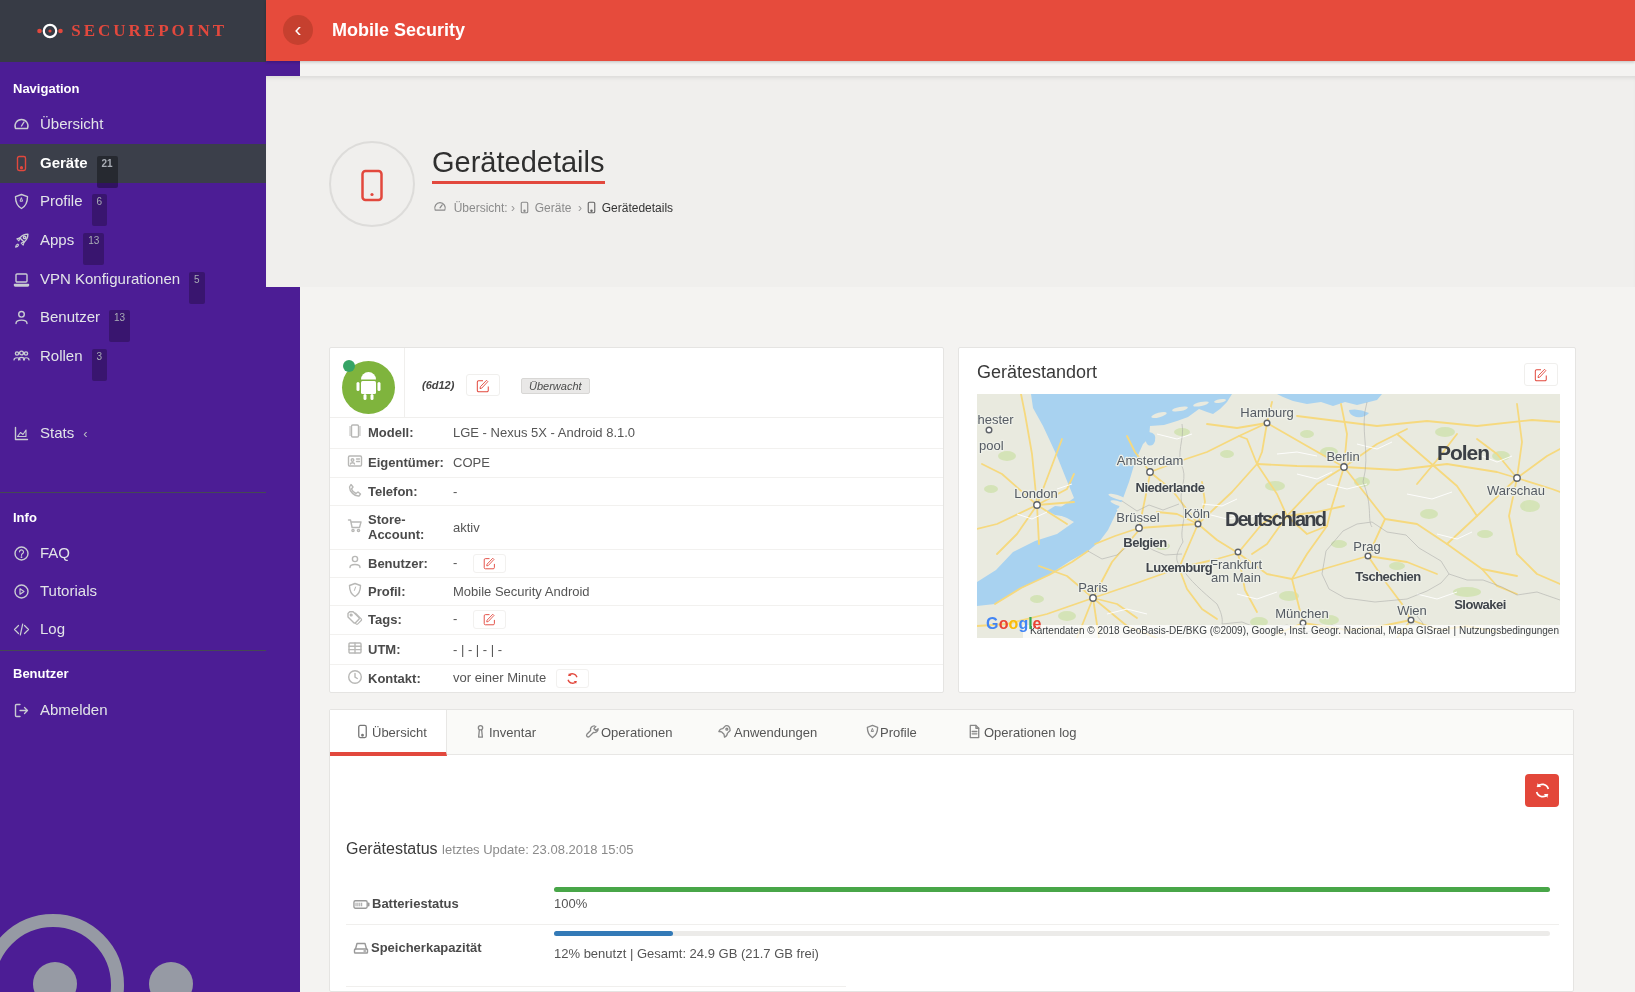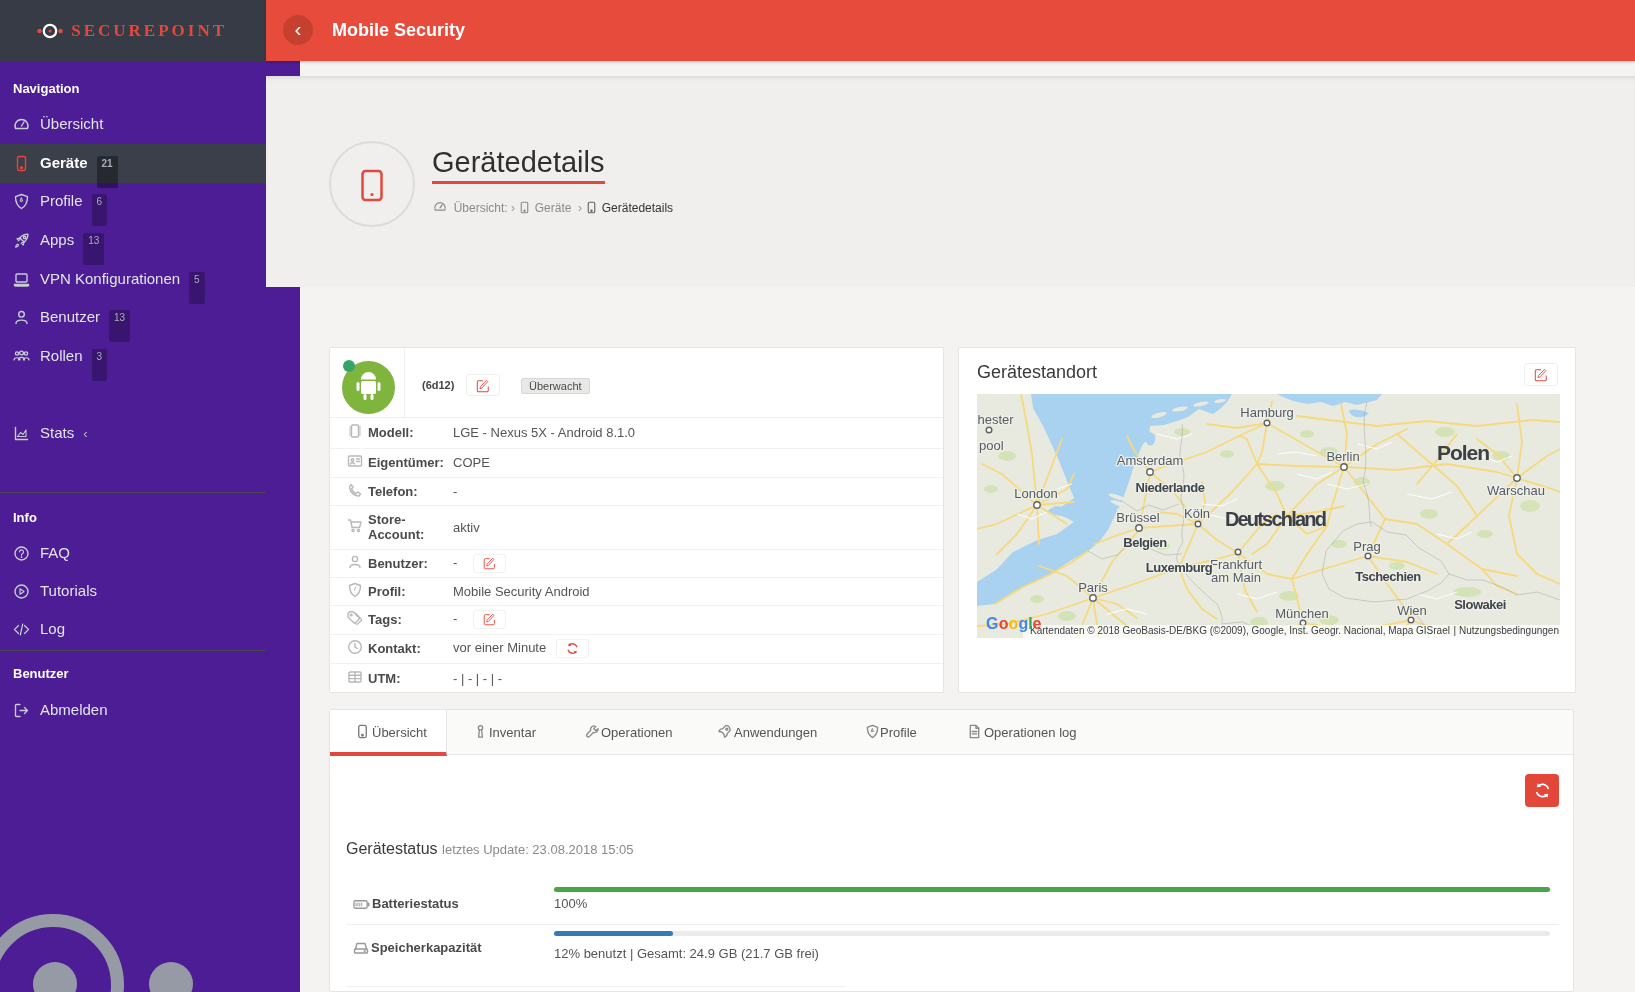--- a/index.html
+++ b/index.html
@@ -42,21 +42,21 @@
   #crumbs .dark { color:#333; }
   #crumbs svg { vertical-align:-2px; }
 
   
   .card { position:absolute; background:#fff; border:1px solid #e5e4e2; border-radius:2px; }
   #devcard { left:329px; top:347px; width:615px; height:346px; }
   #mapcard { left:958px; top:347px; width:618px; height:346px; }
   #tabcard { left:329px; top:709px; width:1245px; height:283px; }
 
   
-  #devtop { position:absolute; left:0; top:0; width:100%; height:70px; border-bottom:1px solid #f0efed; }
+  #devtop { position:absolute; left:0; top:0; width:100%; height:70px; border-bottom:1px solid #f0efed;font-style:italic; }
   #devtopsep { position:absolute; left:74px; top:0; width:1px; height:70px; background:#f0efed; }
   #avgreen { position:absolute; left:12px; top:13px; width:53px; height:53px; border-radius:50%; background:#7fb43d; }
   #statusdot { position:absolute; left:13px; top:12px; width:12px; height:12px; border-radius:50%; background:#35a465; }
   #devid { position:absolute; left:92px; top:31px; font-size:11px; font-weight:bold; color:#444; }
   .editbtn { position:absolute; border:1px solid #f0efed; border-radius:3px; background:#fff; text-align:center; }
   #editbtn1 { left:136px; top:26px; width:34px; height:22px; }
   .gbadge { position:absolute; background:#e9e8e7; border:1px solid #d8d7d5; border-radius:2px; color:#4a4a4a; font-size:11px; line-height:14px; padding:0 7px; }
   #monbadge { left:191px; top:30px; }
 
   table#devtable { position:absolute; left:0; top:70px; width:613px; table-layout:fixed; border-collapse:collapse; font-size:13px; color:#555; }
@@ -346,44 +346,44 @@
               <path d="M1 3.5 v3.4 l5.8 5.8 a1.2 1.2 0 0 0 1.7 0 l3.4-3.4 a1.2 1.2 0 0 0 0-1.7 L6.1 1.8 H2.7 z"></path>
               <circle cx="4.2" cy="5" r="0.9"></circle>
               <path d="M8.5 13.3 l0.6 0.6 a1.2 1.2 0 0 0 1.7 0 l3.4-3.4 a1.2 1.2 0 0 0 0-1.7 L8.5 3.1" stroke-width="1.2"></path>
             </svg></td>
           <td class="tlabel">Tags:</td>
           <td class="tval">- <span class="inlineedit"><svg width="13" height="13" viewBox="0 0 16 16" style="margin-top:2px">
                 <path d="M14 8.5 V13 a1.5 1.5 0 0 1-1.5 1.5 H3 A1.5 1.5 0 0 1 1.5 13 V3.5 A1.5 1.5 0 0 1 3 2 H8" fill="none" stroke="#e2483d" stroke-width="1.15"></path>
                 <path d="M6.5 10.5 L13.5 3 L12 1.5 L5 8.8 L4.6 11 Z" fill="none" stroke="#e2483d" stroke-width="1.05"></path>
               </svg></span></td>
         </tr>
+    <tr style="height:30px">
+          <td class="ticon"><svg class="ic" width="16" height="16" viewBox="0 0 16 16">
+              <rect x="2" y="3" width="12" height="10" rx="1"></rect>
+              <line x1="2" y1="6.3" x2="14" y2="6.3"></line>
+              <line x1="2" y1="9.6" x2="14" y2="9.6"></line>
+              <line x1="8" y1="3" x2="8" y2="13"></line>
+            </svg></td>
+          <td class="tlabel">UTM:</td>
+          <td class="tval">- | - | - | -</td>
+        </tr>
     <tr style="height:29px">
           <td class="ticon"><svg class="ic" width="16" height="16" viewBox="0 0 16 16">
               <circle cx="8" cy="8" r="6.3"></circle>
               <path d="M8 4.5 V8.2 L10.3 9.5"></path>
             </svg></td>
           <td class="tlabel">Kontakt:</td>
           <td class="tval">vor einer Minute <span class="inlineedit" style="margin-left:6px"><svg width="13" height="13" viewBox="0 0 16 16" style="margin-top:2px">
                 <g fill="none" stroke="#e2483d" stroke-width="1.6">
                   <path d="M13.5 6.5 A6 6 0 0 0 3 4.5"></path>
                   <path d="M2.5 9.5 A6 6 0 0 0 13 11.5"></path>
                 </g>
                 <path d="M3.4 1.6 v3.2 h3.2 z" fill="#e2483d"></path>
                 <path d="M12.6 14.4 v-3.2 h-3.2 z" fill="#e2483d"></path>
               </svg></span></td>
-        </tr>
-    <tr style="height:30px">
-          <td class="ticon"><svg class="ic" width="16" height="16" viewBox="0 0 16 16">
-              <rect x="2" y="3" width="12" height="10" rx="1"></rect>
-              <line x1="2" y1="6.3" x2="14" y2="6.3"></line>
-              <line x1="2" y1="9.6" x2="14" y2="9.6"></line>
-              <line x1="8" y1="3" x2="8" y2="13"></line>
-            </svg></td>
-          <td class="tlabel">UTM:</td>
-          <td class="tval">- | - | - | -</td>
         </tr>
   </tbody>
     </table>
 </div>
 
 <div class="card" id="mapcard">
   <div id="maptitle">Gerätestandort</div>
   <div id="mapedit"><svg width="14" height="14" viewBox="0 0 16 16" style="margin-top:4px">
         <path d="M14 8.5 V13 a1.5 1.5 0 0 1-1.5 1.5 H3 A1.5 1.5 0 0 1 1.5 13 V3.5 A1.5 1.5 0 0 1 3 2 H8" fill="none" stroke="#e2483d" stroke-width="1.15"></path>
         <path d="M6.5 10.5 L13.5 3 L12 1.5 L5 8.8 L4.6 11 Z" fill="none" stroke="#e2483d" stroke-width="1.05"></path>

